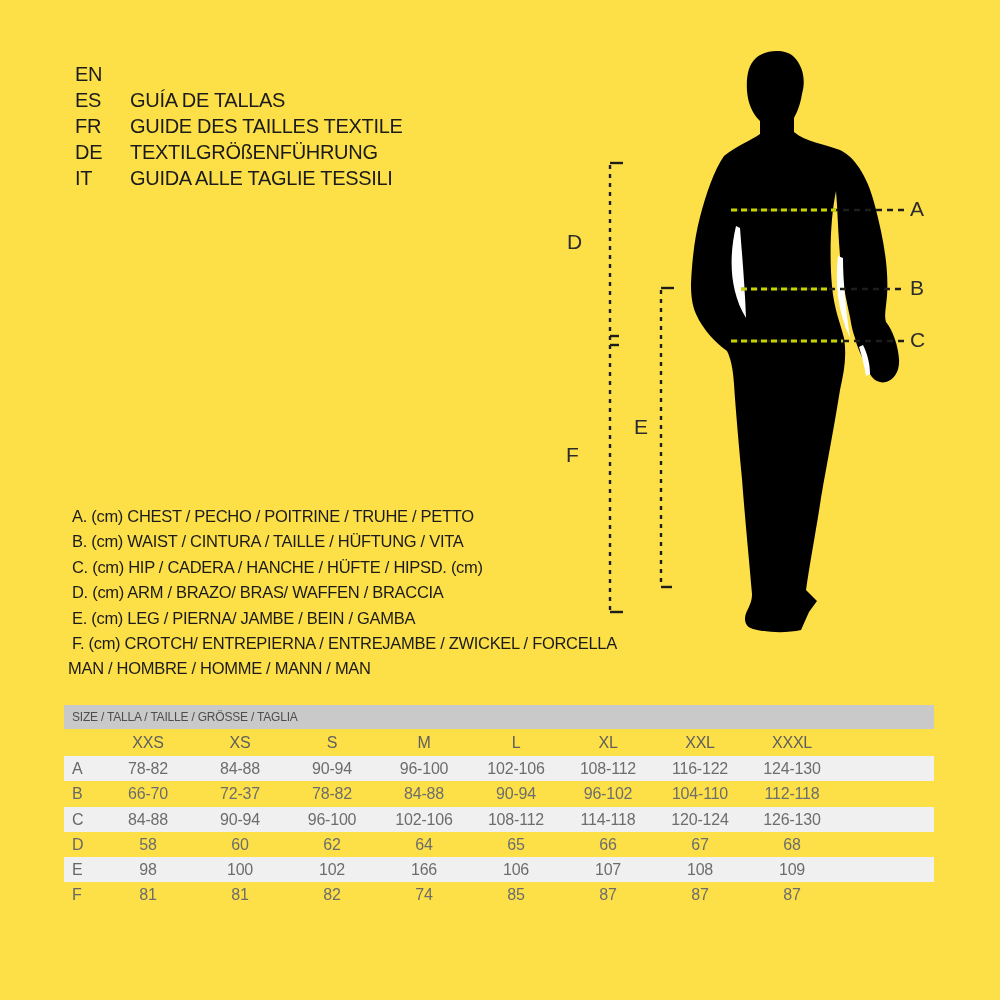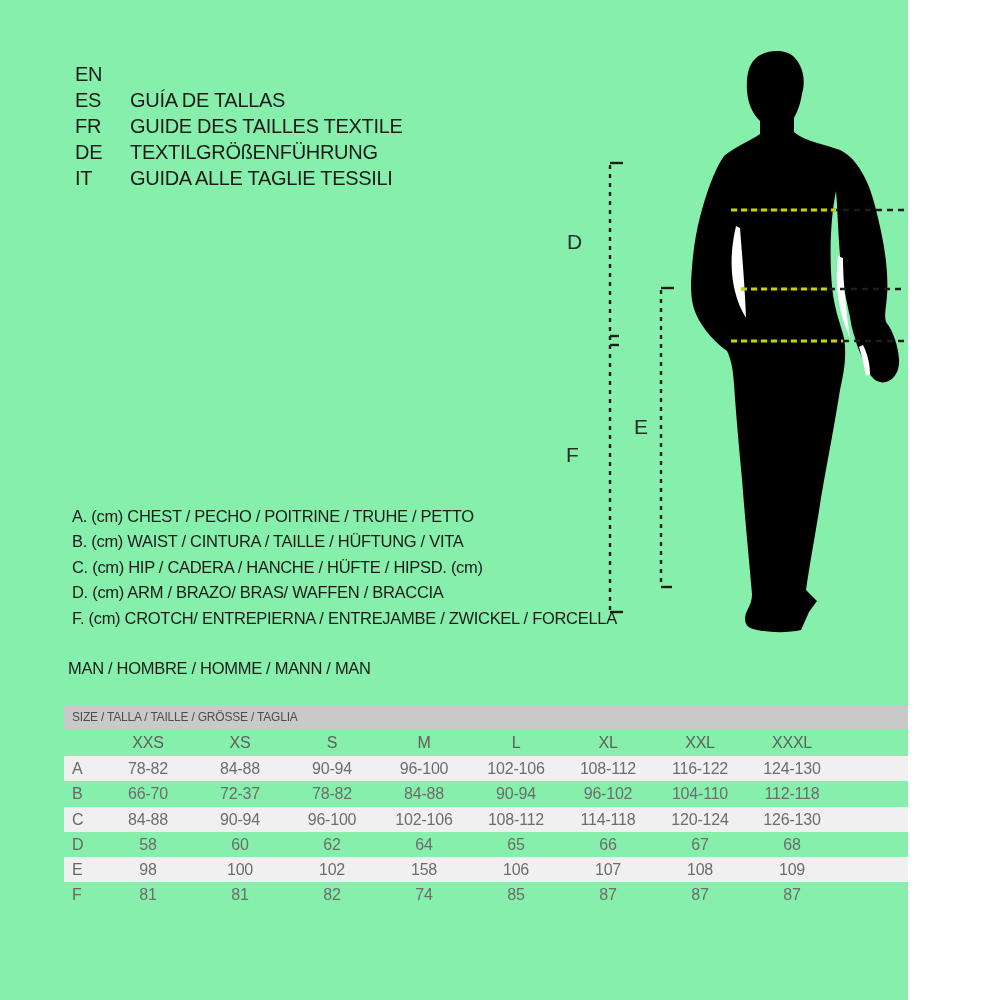--- a/index.html
+++ b/index.html
@@ -1,17 +1,17 @@
 <!DOCTYPE html>
 <html><head>
 <meta charset="utf-8">
 <style>
   html,body { margin:0; padding:0; background:#ffffff; }
   body { width:1000px; height:1000px; font-family:"Liberation Sans", sans-serif; }
-  .page { position:relative; width:908px; height:1000px; background:#86efac; overflow:hidden; color:#1b1b1b; }
+  .page { position:relative; width:1000px; height:1000px; background:#fde047; overflow:hidden; color:#1b1b1b; }
 
   
   .lang-block { position:absolute; left:75px; top:61px; }
   .lang-row { display:flex; height:26px; line-height:26px; font-size:20px; letter-spacing:-0.3px; color:#1b1b1b; white-space:nowrap; }
   .lang-code { width:55px; flex:0 0 55px; }
 
   
   .figure-area { position:absolute; left:0; top:0; width:1000px; height:700px; }
   .figure-svg { position:absolute; left:550px; top:40px; }
   .measure-label { position:absolute; font-size:21px; letter-spacing:-0.3px; color:#2c2c2c; line-height:22px; }
@@ -137,20 +137,21 @@
     <div class="measure-label" style="left:567px; top:231px;">D</div>
     <div class="measure-label" style="left:634px; top:416px;">E</div>
     <div class="measure-label" style="left:566px; top:444px;">F</div>
   </div>
 
   <section class="legend-block">
     <div class="legend-line">A. (cm) CHEST / PECHO / POITRINE / TRUHE / PETTO</div>
     <div class="legend-line">B. (cm) WAIST / CINTURA / TAILLE / HÜFTUNG / VITA</div>
     <div class="legend-line">C. (cm) HIP / CADERA / HANCHE / HÜFTE / HIPSD. (cm)</div>
     <div class="legend-line">D. (cm) ARM / BRAZO/ BRAS/ WAFFEN / BRACCIA</div>
+    <div class="legend-line">E. (cm) LEG / PIERNA/ JAMBE / BEIN / GAMBA</div>
     <div class="legend-line">F. (cm) CROTCH/ ENTREPIERNA / ENTREJAMBE / ZWICKEL / FORCELLA</div>
   </section>
   <div class="category-line">MAN / HOMBRE / HOMME / MANN / MAN</div>
 
   <div class="size-table">
     <div class="table-header-bar">SIZE / TALLA / TAILLE / GRÖSSE / TAGLIA</div>
     <div class="t-row head" id="cols-row">
         <div class="t-cell t-label"></div>
         <div class="t-cell t-head-cell">XXS</div>
         <div class="t-cell t-head-cell">XS</div>
@@ -209,21 +210,21 @@
           <div class="t-cell">66</div>
           <div class="t-cell">67</div>
           <div class="t-cell">68</div>
           <div class="t-cell"></div>
         </div>
         <div class="t-row data striped">
           <div class="t-cell t-label">E</div>
           <div class="t-cell">98</div>
           <div class="t-cell">100</div>
           <div class="t-cell">102</div>
-          <div class="t-cell">158</div>
+          <div class="t-cell">166</div>
           <div class="t-cell">106</div>
           <div class="t-cell">107</div>
           <div class="t-cell">108</div>
           <div class="t-cell">109</div>
           <div class="t-cell"></div>
         </div>
         <div class="t-row data">
           <div class="t-cell t-label">F</div>
           <div class="t-cell">81</div>
           <div class="t-cell">81</div>

